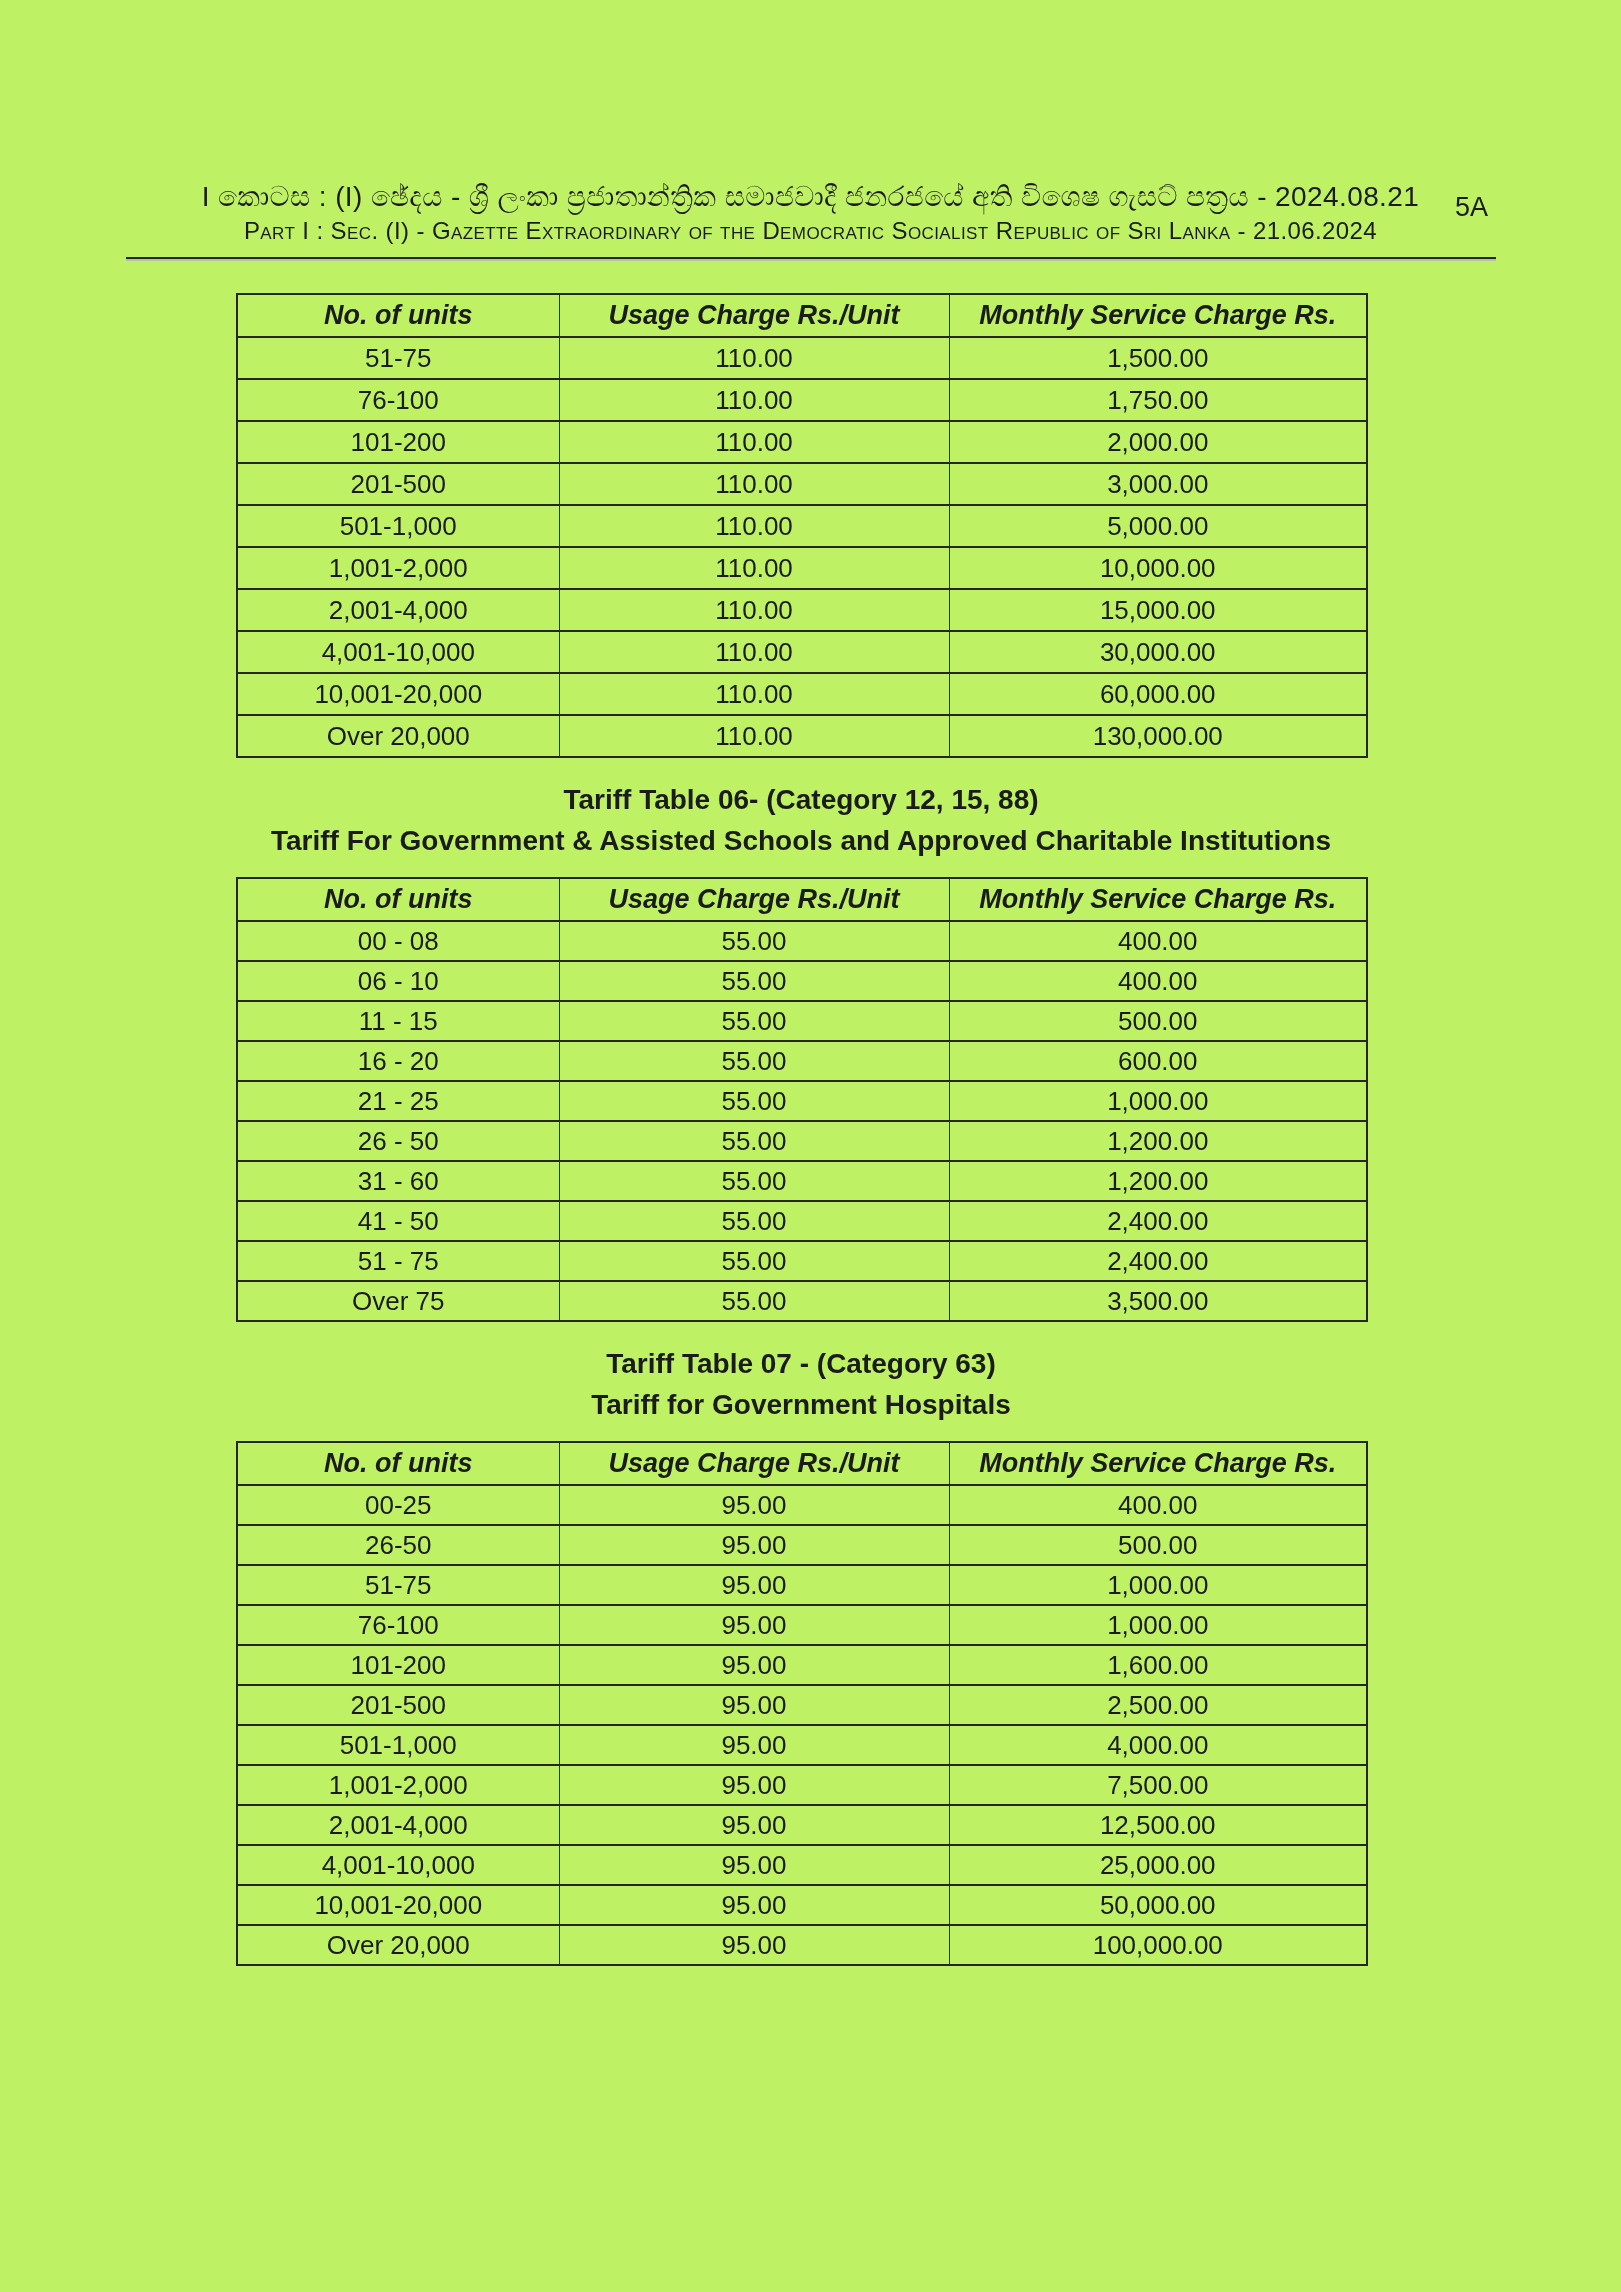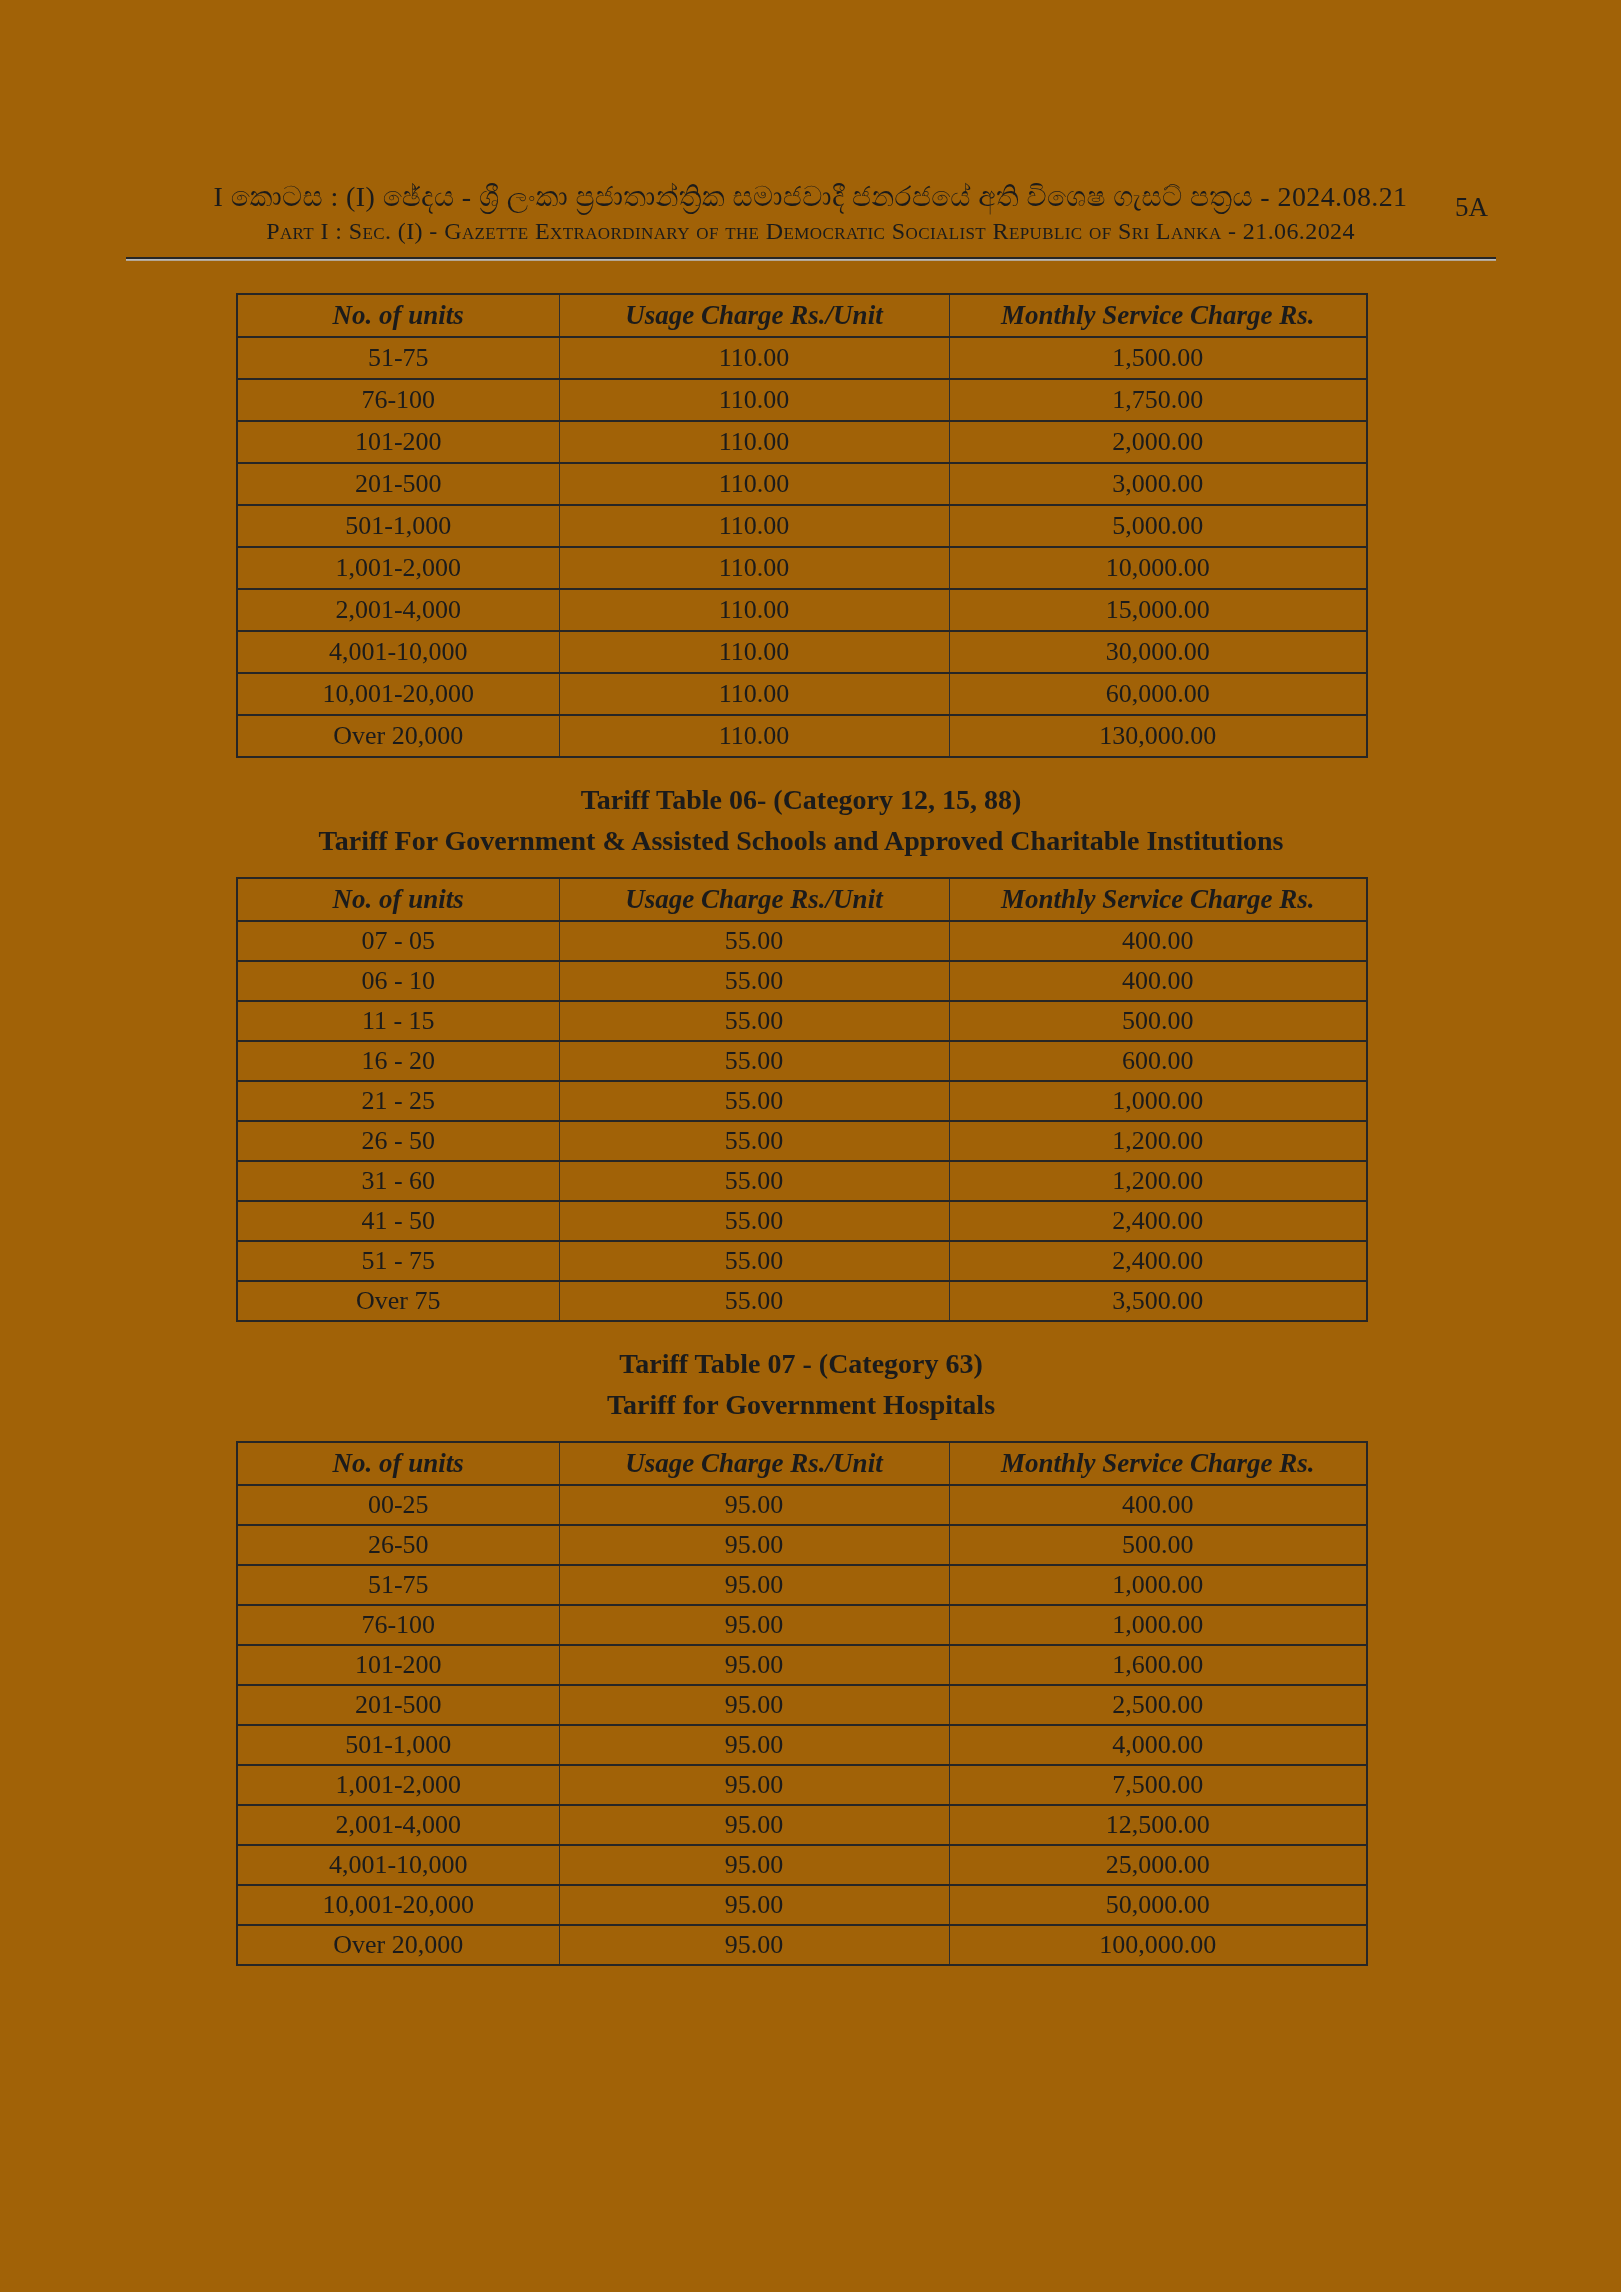--- a/index.html
+++ b/index.html
@@ -4,23 +4,23 @@
 <style>
   html, body {
     margin: 0; padding: 0;
     background: #ffffff;
     width: 1621px; height: 2293px;
     overflow: hidden;
   }
   .page {
     position: relative;
     width: 1621px; height: 2293px;
-    background: #a16207;
+    background: #bef264;
     color: #1b1b1b;
-    font-family: Liberation Serif, serif;
+    font-family: Liberation Sans, sans-serif;
   }
   .hdr-si {
     padding-top: 177px;
     text-align: center;
     font-size: 28px;
     line-height: 39px;
     letter-spacing: 0.4px;
     white-space: nowrap;
   }
   .hdr-en {
@@ -176,21 +176,21 @@
         </colgroup>
       <thead>
         <tr>
           <th>No. of units</th>
           <th>Usage Charge Rs./Unit</th>
           <th>Monthly Service Charge Rs.</th>
         </tr>
       </thead>
       <tbody>
           <tr>
-            <td>07 - 05</td>
+            <td>00 - 08</td>
             <td>55.00</td>
             <td>400.00</td>
           </tr>
           <tr>
             <td>06 - 10</td>
             <td>55.00</td>
             <td>400.00</td>
           </tr>
           <tr>
             <td>11 - 15</td>

